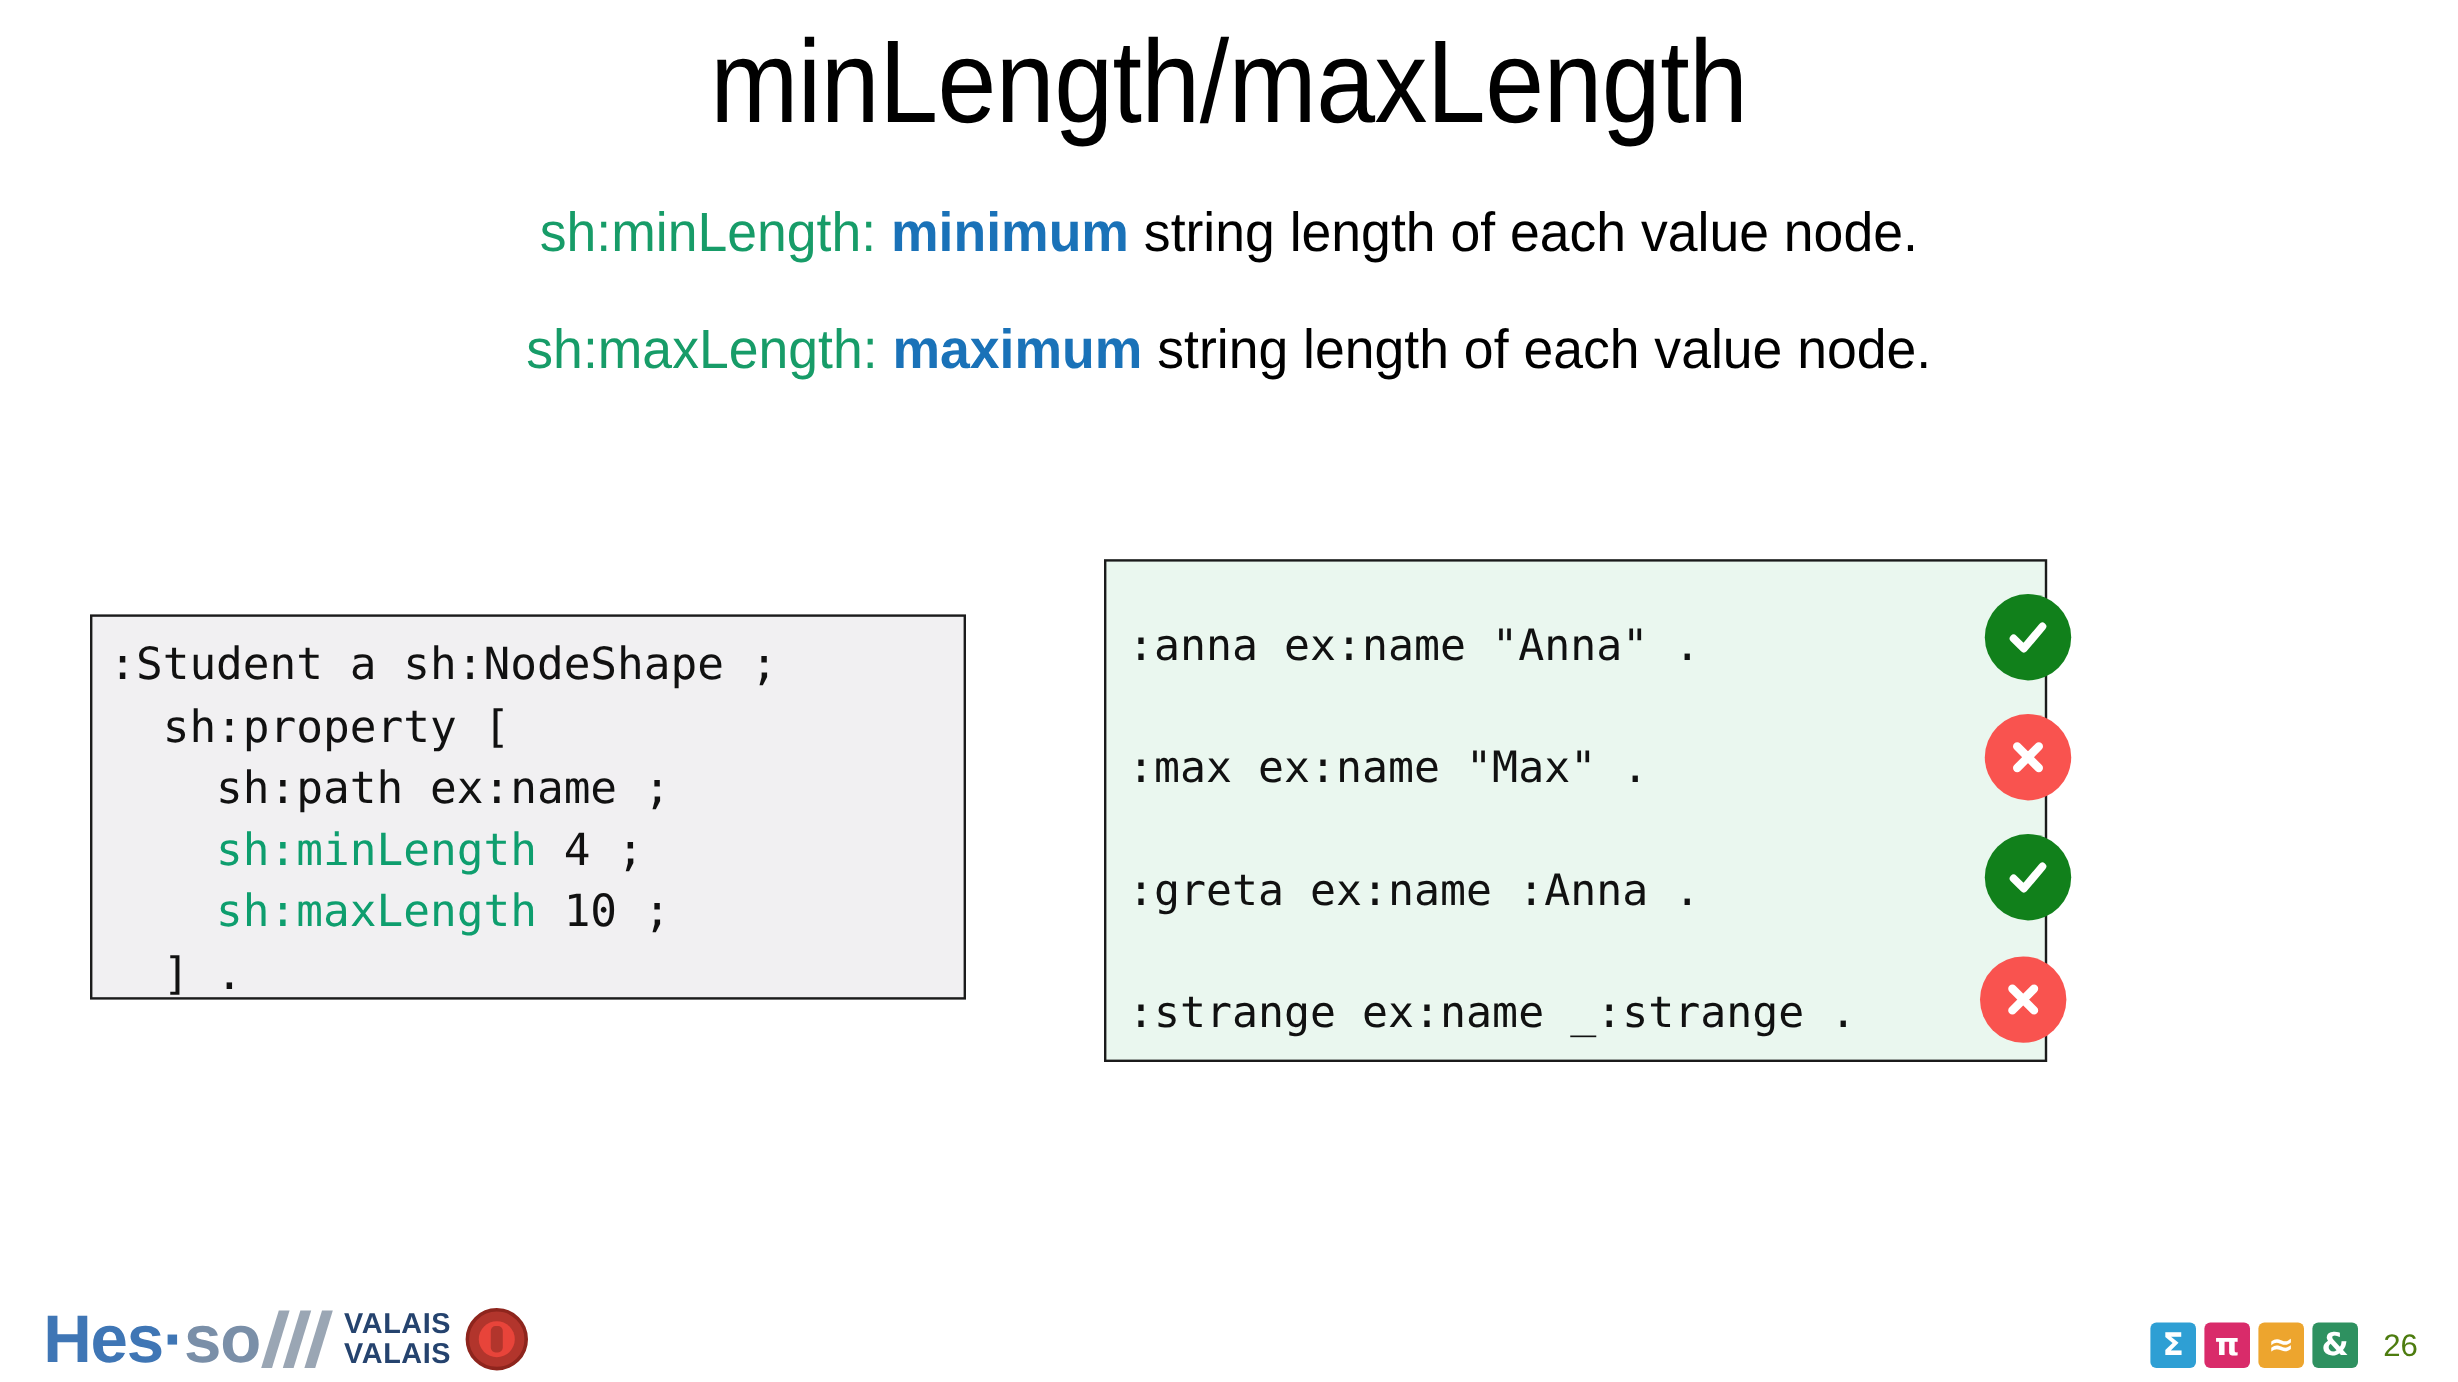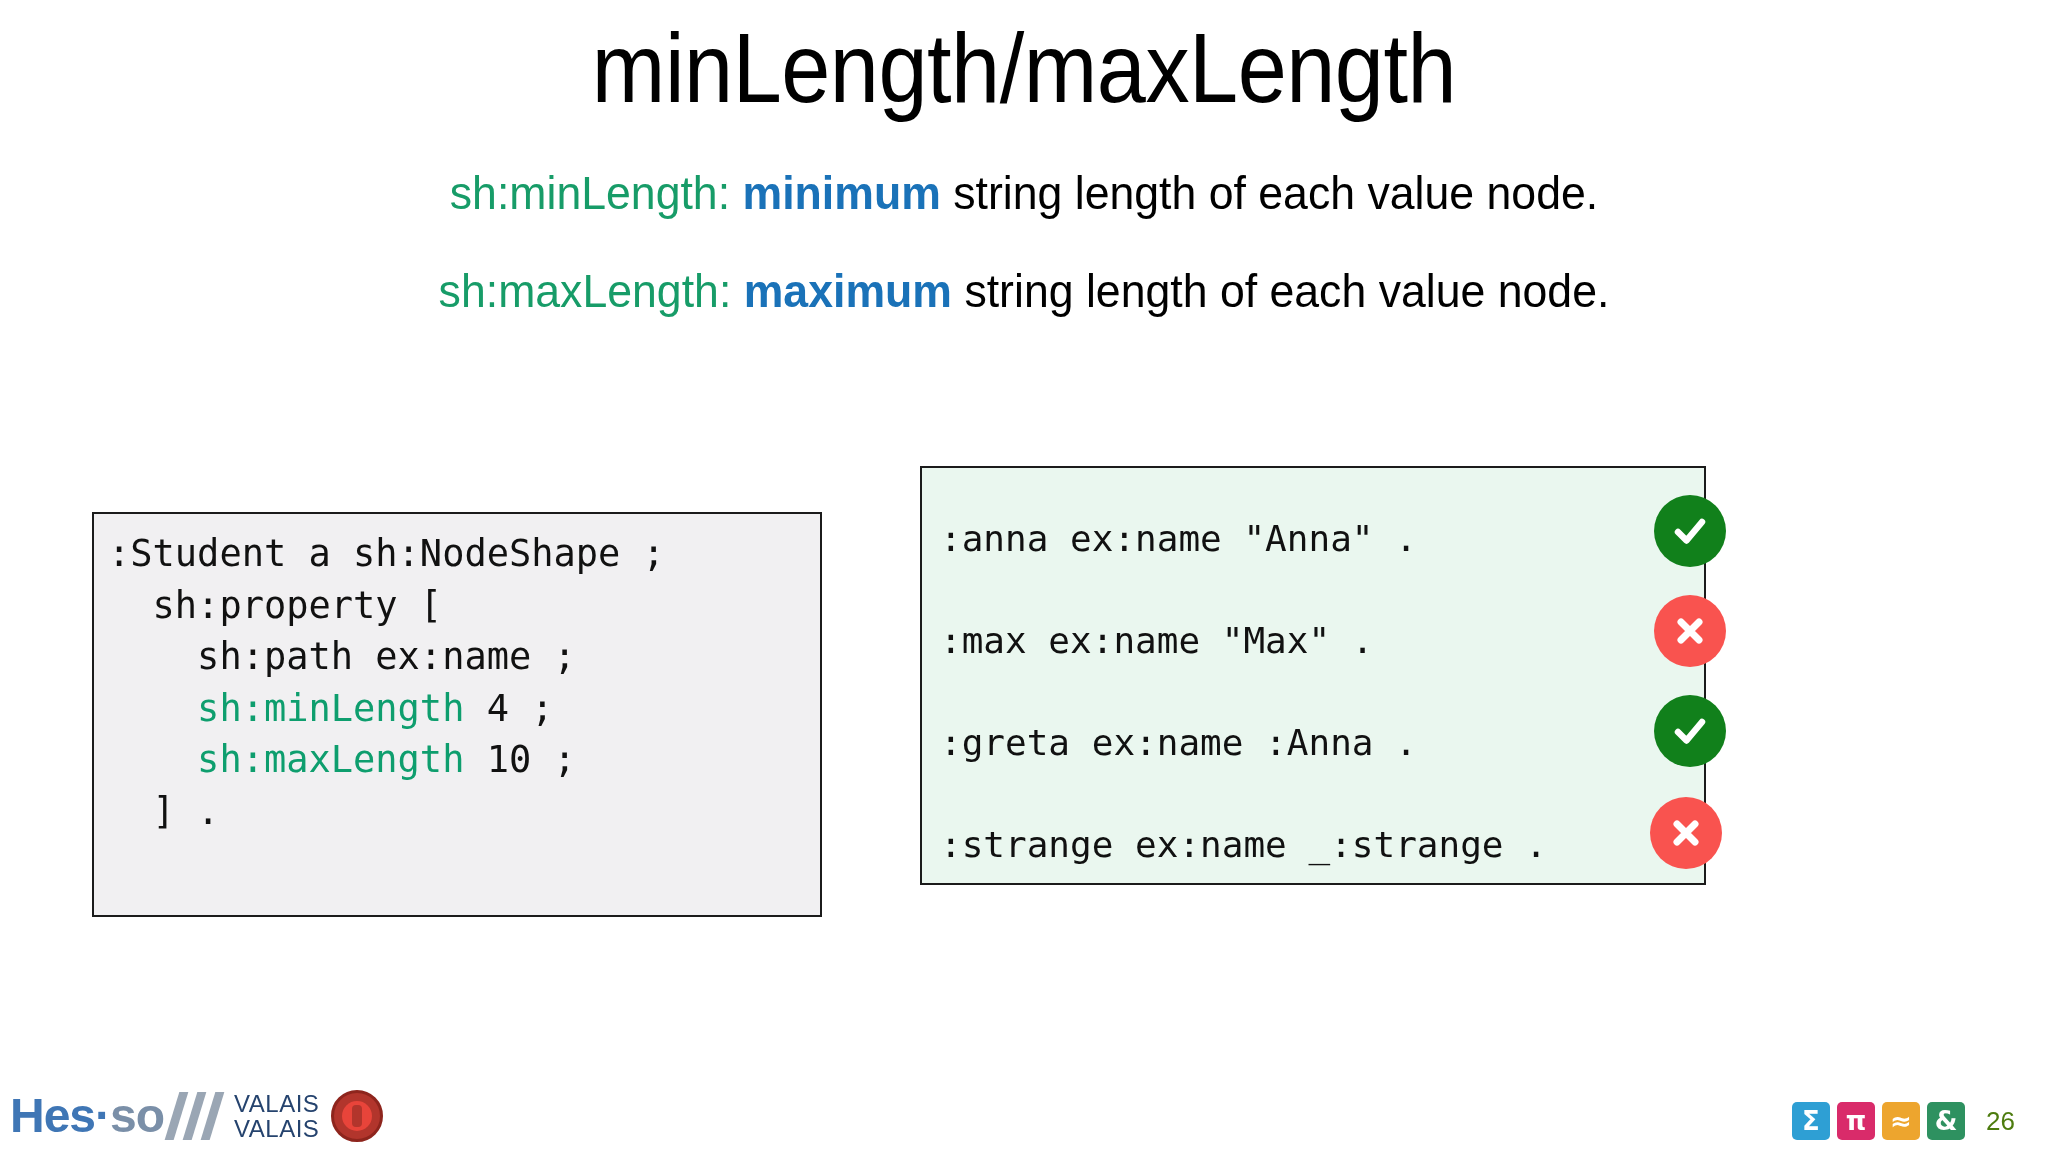--- a/index.html
+++ b/index.html
@@ -62,24 +62,24 @@
   
   .code-box {
     position: absolute;
     box-sizing: border-box;
     border: 2px solid #1b1b1b;
     font-family: "DejaVu Sans Mono", "Liberation Mono", monospace;
     white-space: pre;
   }
 
   #shape-code-box {
-    left: 92px;
+    left: 75px;
     top: 512px;
     width: 730px;
-    height: 405px;
+    height: 321px;
     background: #f1f0f2;
     padding: 14px 0 0 14px;
     font-size: 37px;
     line-height: 51.5px;
     color: #111111;
   }
   #shape-code-box .green { color: #0e9e6e; }
 
   #data-code-box {
     left: 920px;
@@ -116,25 +116,26 @@
   #footer-logo {
     position: absolute;
     left: 10px;
     top: 1088px;
     height: 56px;
     display: flex;
     align-items: center;
   }
   #logo-hes {
     font-family: "Liberation Sans", sans-serif;
-    font-size: 48px;
+    font-size: 56px;
     font-weight: bold;
     color: #3f76b5;
     letter-spacing: -1px;
     line-height: 1;
+    margin-left: 26px;
   }
   #logo-hes .dot-sep { color: #3f76b5; }
   #logo-so { color: #7a8fa8; }
   #logo-slashes {
     position: relative;
     width: 60px;
     height: 48px;
     margin: 0 4px 0 2px;
   }
   #logo-slashes i {
@@ -145,21 +146,21 @@
     background: #9aa6b4;
     transform: skewX(-17deg);
     display: block;
   }
   #logo-slashes i:nth-child(1) { left: 6px; }
   #logo-slashes i:nth-child(2) { left: 24px; }
   #logo-slashes i:nth-child(3) { left: 42px; }
   #logo-valais {
     font-family: "Liberation Sans", sans-serif;
     font-size: 24px;
-    font-weight: normal;
+    font-weight: bold;
     color: #25436e;
     line-height: 25px;
     letter-spacing: 0.5px;
     margin-left: 4px;
   }
   #logo-seal {
     position: relative;
     width: 52px;
     height: 52px;
     margin-left: 12px;

